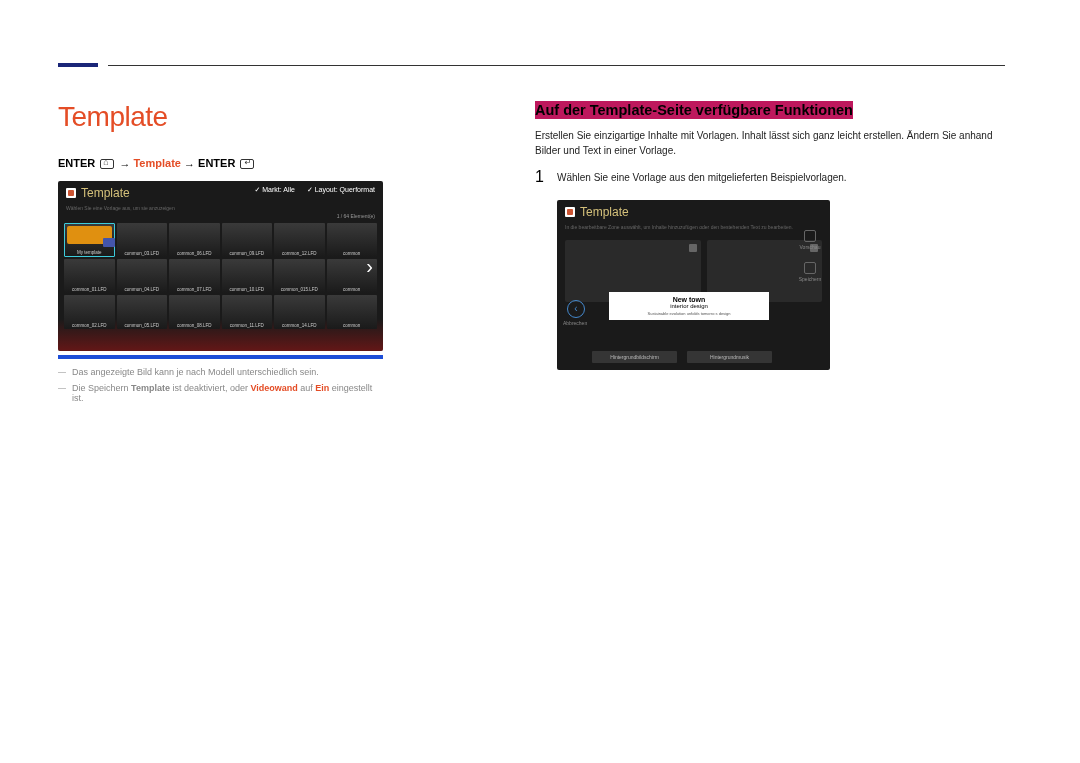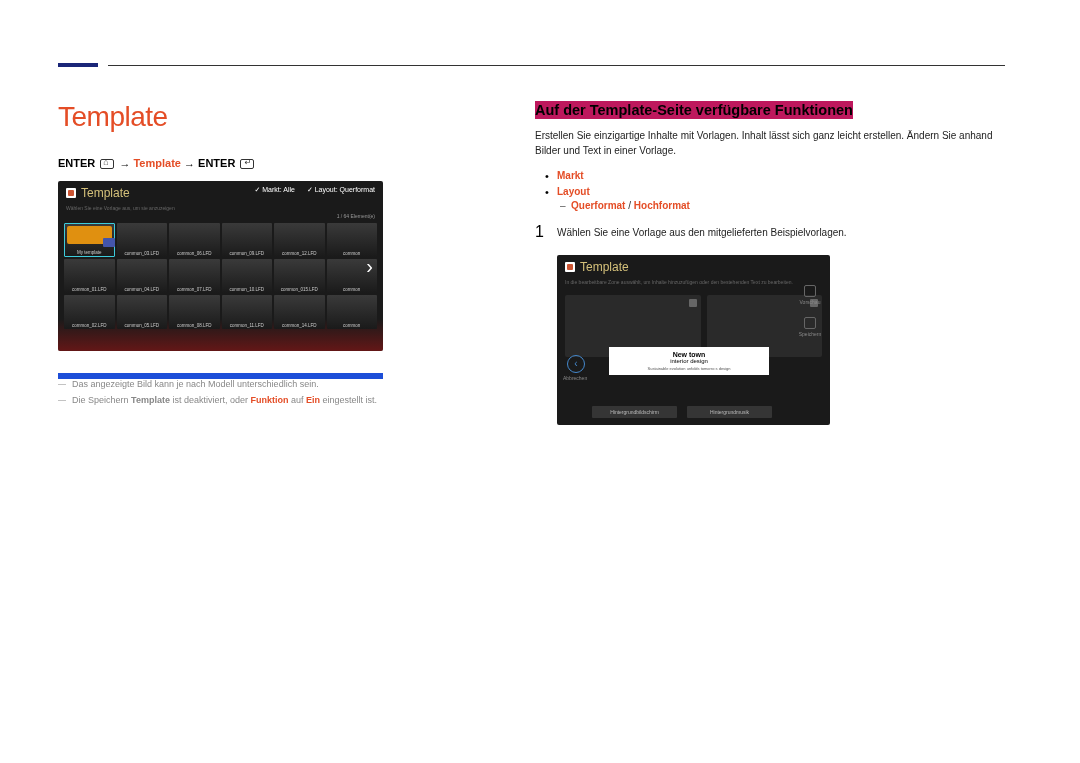--- a/index.html
+++ b/index.html
@@ -23,21 +23,21 @@
     .s1-sub { font-size: 5px; color: #666; padding: 0 8px 2px; }
     .s1-counter { text-align: right; font-size: 5px; color: #999; padding-right: 8px; }
     .s1-grid { padding: 4px 6px; display: grid; grid-template-columns: repeat(6, 1fr); gap: 2px; position: relative; z-index: 1; }
     .thumb { height: 34px; background: linear-gradient(to bottom, #3a3a3a, #1a1a1a); border-radius: 1px; position: relative; }
     .thumb-selected { border: 1px solid #3dccdc; }
     .thumb-folder { background: #e09010; height: 18px; margin: 2px; border-radius: 2px; position: relative; }
     .thumb-folder::after { content: ''; position: absolute; bottom: -3px; right: -3px; width: 12px; height: 9px; background: #4455aa; border-radius: 1px; }
     .thumb-label { font-size: 4.5px; color: #ccc; text-align: center; position: absolute; bottom: 1px; width: 100%; white-space: nowrap; overflow: hidden; }
     .s1-arrow { position: absolute; right: 10px; top: 50%; transform: translateY(-50%); color: #fff; font-size: 20px; z-index: 2; }
     .s1-gradient { position: absolute; bottom: 0; left: 0; right: 0; height: 32px; background: linear-gradient(to bottom, rgba(160,20,20,0), rgba(160,20,20,0.55)); }
-    .note { font-size: 9px; color: #888; margin-top: 22px; border-top: 6px solid #1d4ed8; padding-top: 0; }
+    .note { font-size: 9px; color: #888; margin-top: 4px; border-top: 4px solid #1d4ed8; padding-top: 8px; }
     .note-line { padding-bottom: 6px; position: relative; padding-left: 14px; }
     .note-line::before { content: '―'; position: absolute; left: 0; color: #888; font-size: 8px; }
     .note-bold { font-weight: bold; color: #888; }
     .note-red { color: #e44d26; font-weight: bold; }
     .h2 { font-size: 14.5px; font-weight: bold; color: #000; margin-bottom: 12px; display: inline; background: #be185d; padding: 1px 0; }
     .para { font-size: 10px; line-height: 1.45; margin-bottom: 10px; color: #222; }
     .bullets { font-size: 10px; margin-bottom: 12px; }
     .bullet { padding-left: 22px; position: relative; line-height: 1.6; }
     .bullet::before { content: '•'; position: absolute; left: 10px; font-size: 11px; color: #000; }
     .bullet-red { color: #e44d26; font-weight: bold; }
@@ -156,35 +156,28 @@
             <div class="thumb-label">common</div>
           </div>
       </div>
       <div class="s1-arrow">›</div>
       <div class="s1-gradient"></div>
     </div>
 
     <div class="note">
       <div class="note-line">Das angezeigte Bild kann je nach Modell unterschiedlich sein.</div>
       <div class="note-line">
-        <span>Die Speichern </span><span class="note-bold">Template</span><span> ist deaktiviert, oder </span><span class="note-red">Funktion</span><span> auf </span><span class="note-red">Ein</span><span> eingestellt ist.</span>
+        <span>Die Speichern </span><span class="note-bold">Template</span><span> ist deaktiviert, oder </span><span class="note-red">Videowand</span><span> auf </span><span class="note-red">Ein</span><span> eingestellt ist.</span>
       </div>
     </div>
   </div>
 
   <div class="right-col">
     <div><span class="h2">Auf der Template-Seite verfügbare Funktionen</span></div>
     <div class="para" style="margin-top:10px">Erstellen Sie einzigartige Inhalte mit Vorlagen. Inhalt lässt sich ganz leicht erstellen. Ändern Sie anhand Bilder und Text in einer Vorlage.</div>
-    <div class="bullets">
-      <div class="bullet"><span class="bullet-red">Markt</span></div>
-      <div class="bullet"><span class="bullet-red">Layout</span></div>
-      <div class="subbullet">
-        <span class="bullet-red">Querformat</span><span> / </span><span class="bullet-red">Hochformat</span>
-      </div>
-    </div>
     <div class="numstep">
       <div class="numstep-num">1</div>
       <div class="numstep-text">Wählen Sie eine Vorlage aus den mitgelieferten Beispielvorlagen.</div>
     </div>
 
     <div class="screenshot2">
       <div class="s2-header">
         <span class="s1-icon"></span>
         <span class="s2-title">Template</span>
       </div>

